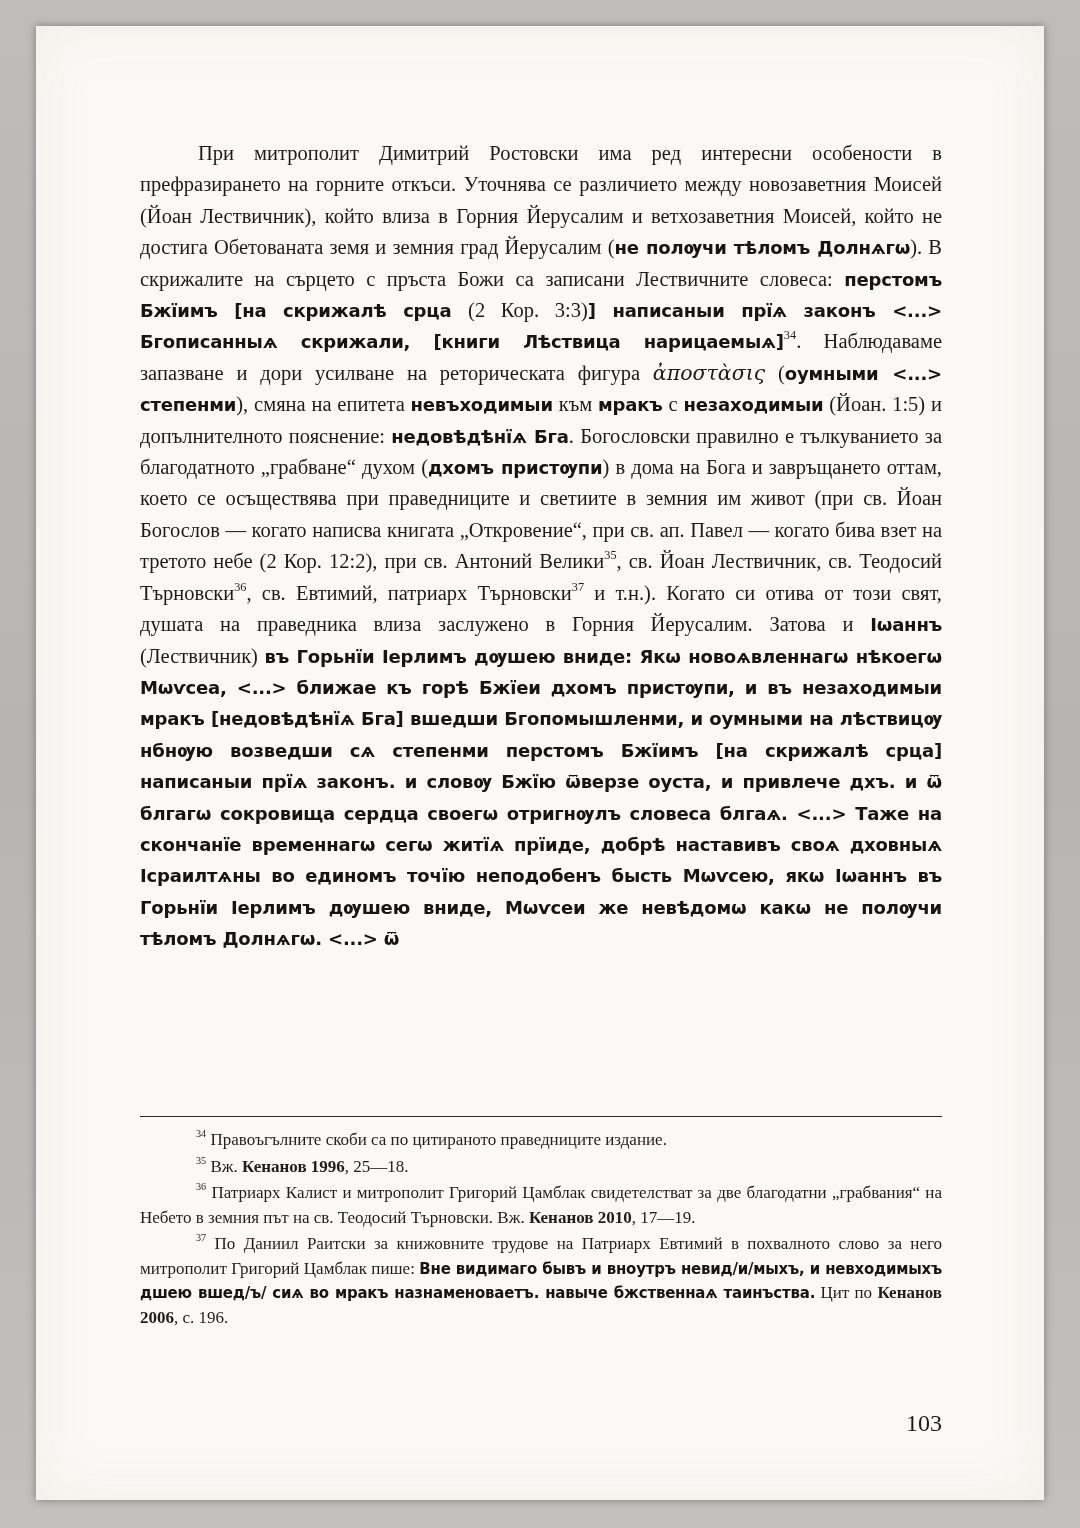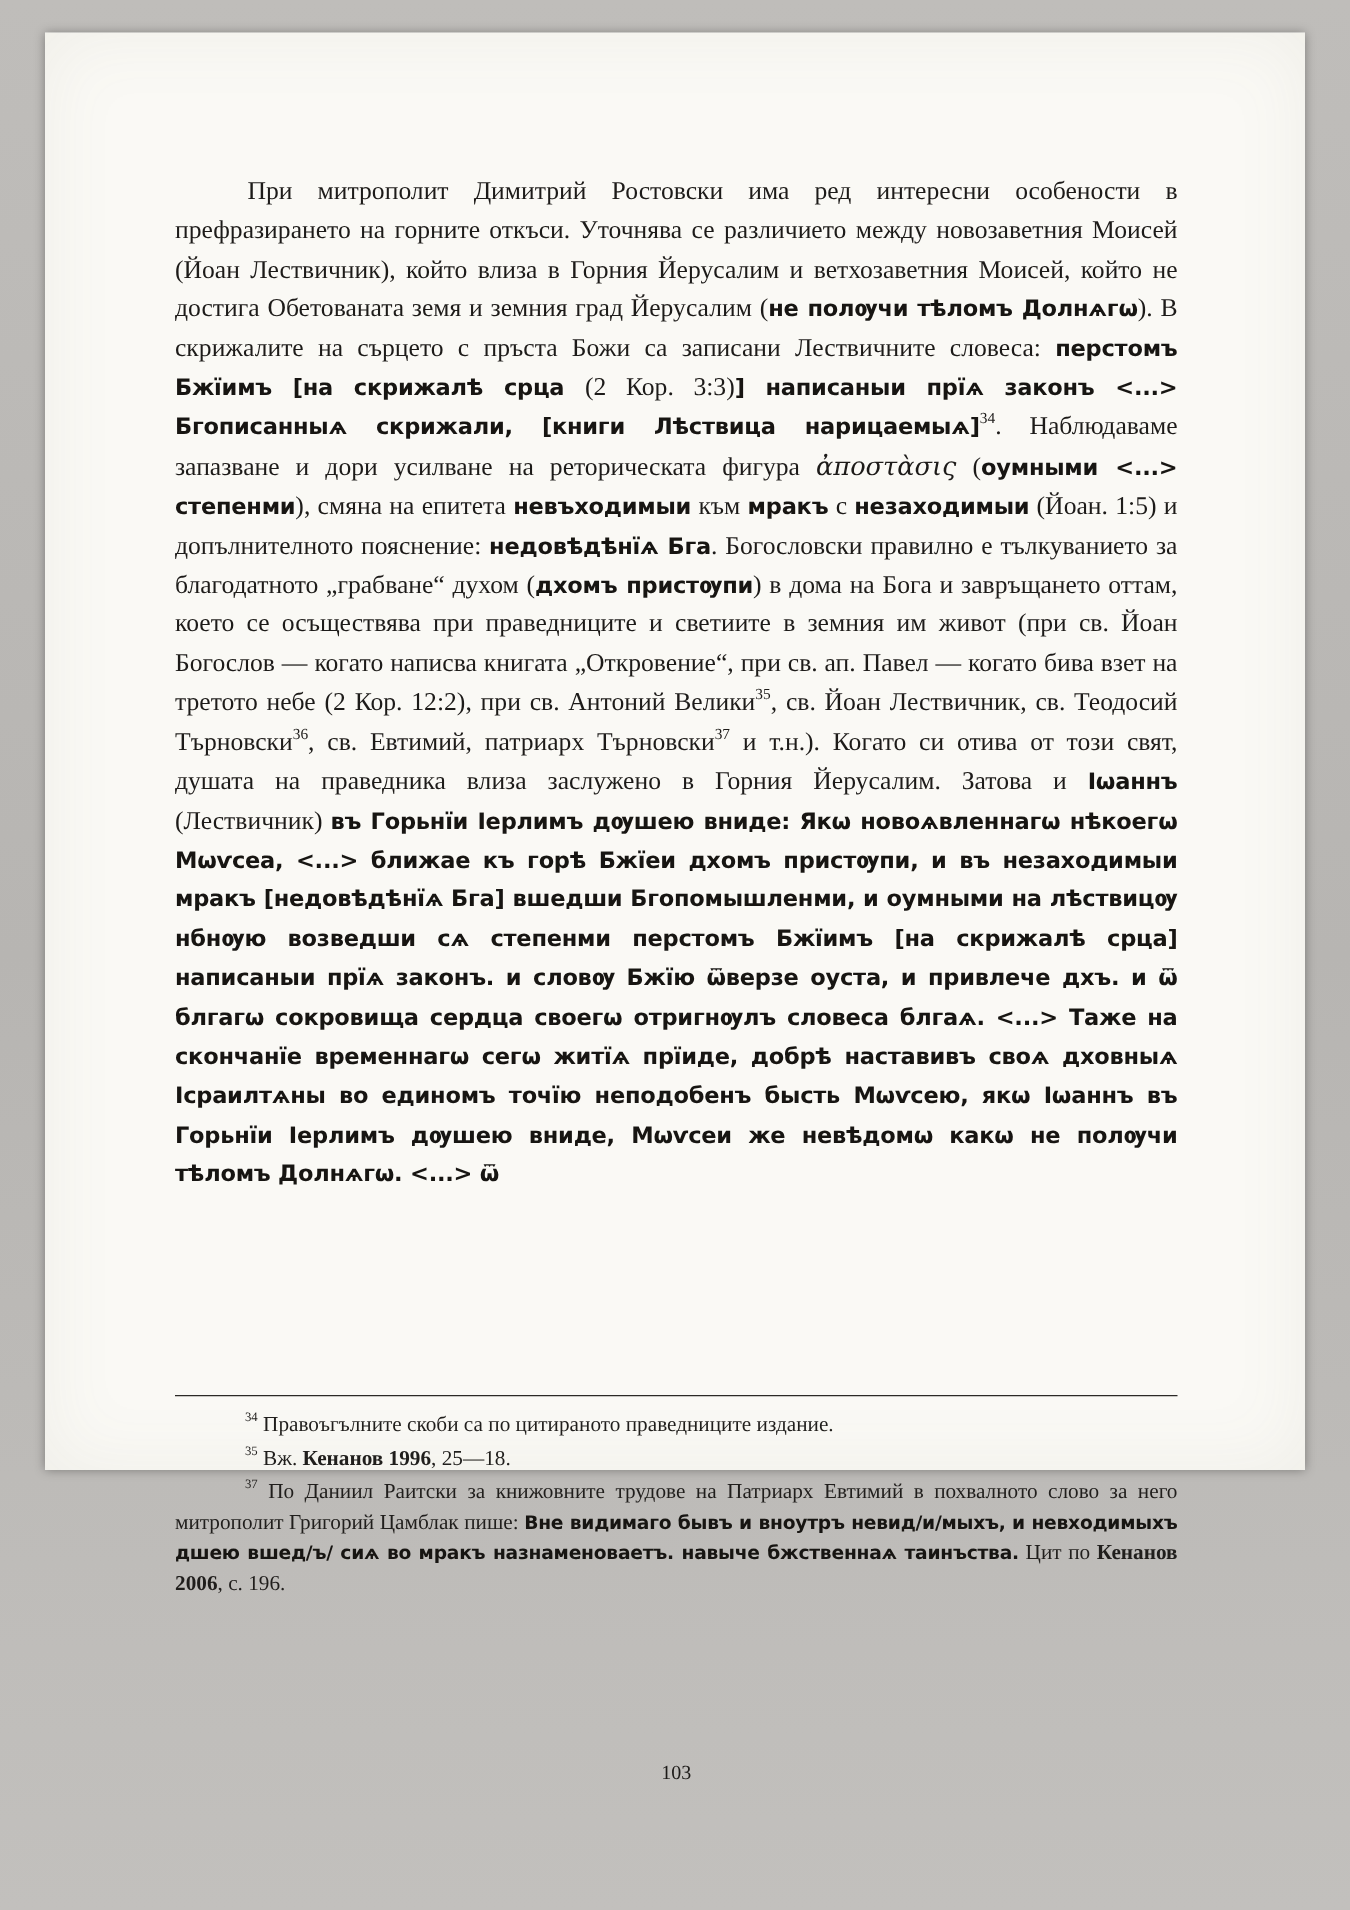--- a/index.html
+++ b/index.html
@@ -10,21 +10,21 @@
     overflow: hidden;
   }
   .scan {
     position: relative;
     width: 1080px; height: 1528px;
     background: linear-gradient(180deg, #bfbdba 0%, #b7b5b2 50%, #c2c0bd 100%);
   }
   .page {
     position: absolute;
     left: 36px; top: 26px;
-    width: 1008px; height: 1150px;
+    width: 1008px; height: 1474px;
     background: #faf9f5;
     box-shadow: 0 0 8px rgba(0,0,0,0.35), inset 0 0 60px rgba(120,110,90,0.08);
   }
   .body-paragraph {
     position: absolute;
     left: 104px; top: 112px;
     width: 802px;
     margin: 0;
     font-size: 20.5px;
     line-height: 31.4px;
@@ -48,22 +48,22 @@
     font-size: 17px;
     line-height: 24.5px;
     color: #201e1c;
     text-align: justify;
     text-indent: 56px;
   }
   .page-number {
     position: absolute;
     left: 104px; top: 1384px;
     width: 802px;
-    text-align: center;
-    font-size: 16px;
+    text-align: right;
+    font-size: 24px;
     color: #1d1b19;
   }
   
   .seg-normal { }
   .seg-cs {
     font-family: "DejaVu Sans", "DejaVu Serif", sans-serif;
     font-weight: 700;
     font-size: 0.88em;
     letter-spacing: -0.2px;
     color: #171512;
@@ -86,19 +86,20 @@
 
 <div class="scan">
   <div class="page">
 
     <p class="body-paragraph"><span class="seg-normal">При митрополит Димитрий Ростовски има ред интересни особености в префразирането на горните откъси. Уточнява се различието между новозаветния Моисей (Йоан Лествичник), който влиза в Горния Йерусалим и ветхозаветния Моисей, който не достига Обетованата земя и земния град Йерусалим (</span><span class="seg-cs">не полѹчи тѣломъ Долнѧгѡ</span><span class="seg-normal">). В скрижалите на сърцето с пръста Божи са записани Лествичните словеса: </span><span class="seg-cs">перстомъ Бжїимъ [на скрижалѣ срца </span><span class="seg-normal">(2 Кор. 3:3)</span><span class="seg-cs">] написаныи прїѧ законъ &lt;...&gt; Бгописанныѧ скрижали, [книги Лѣствица нарицаемыѧ]</span><sup class="seg-sup">34</sup><span class="seg-normal">. Наблюдаваме запазване и дори усилване на реторическата фигура </span><span class="seg-greek">ἀποστὰσις</span><span class="seg-normal"> (</span><span class="seg-cs">оумными &lt;...&gt; степенми</span><span class="seg-normal">), смяна на епитета </span><span class="seg-cs">невъходимыи</span><span class="seg-normal"> към </span><span class="seg-cs">мракъ</span><span class="seg-normal"> с </span><span class="seg-cs">незаходимыи</span><span class="seg-normal"> (Йоан. 1:5) и допълнителното пояснение: </span><span class="seg-cs">недовѣдѣнїѧ Бга</span><span class="seg-normal">. Богословски правилно е тълкуванието за благодатното „грабване“ духом (</span><span class="seg-cs">дхомъ пристѹпи</span><span class="seg-normal">) в дома на Бога и завръщането оттам, което се осъществява при праведниците и светиите в земния им живот (при св. Йоан Богослов — когато написва книгата „Откровение“, при св. ап. Павел — когато бива взет на третото небе (2 Кор. 12:2), при св. Антоний Велики</span><sup class="seg-sup">35</sup><span class="seg-normal">, св. Йоан Лествичник, св. Теодосий Търновски</span><sup class="seg-sup">36</sup><span class="seg-normal">, св. Евтимий, патриарх Търновски</span><sup class="seg-sup">37</sup><span class="seg-normal"> и т.н.). Когато си отива от този свят, душата на праведника влиза заслужено в Горния Йерусалим. Затова и </span><span class="seg-cs">Іѡаннъ</span><span class="seg-normal"> (Лествичник) </span><span class="seg-cs">въ Горьнїи Іерлимъ дѹшею вниде: Якѡ новоѧвленнагѡ нѣкоегѡ Мѡѵсеа, &lt;...&gt; ближае къ горѣ Бжїеи дхомъ пристѹпи, и въ незаходимыи мракъ [недовѣдѣнїѧ Бга] вшедши Бгопомышленми, и оумными на лѣствицѹ нбнѹю возведши сѧ степенми перстомъ Бжїимъ [на скрижалѣ срца] написаныи прїѧ законъ. и словѹ Бжїю ѿверзе оуста, и привлече дхъ. и ѿ блгагѡ сокровища сердца своегѡ отригнѹлъ словеса блгаѧ. &lt;...&gt; Таже на скончанїе временнагѡ сегѡ житїѧ прїиде, добрѣ наставивъ своѧ дховныѧ Ісраилтѧны во единомъ точїю неподобенъ бысть Мѡѵсею, якѡ Іѡаннъ въ Горьнїи Іерлимъ дѹшею вниде, Мѡѵсеи же невѣдомѡ какѡ не полѹчи тѣломъ Долнѧгѡ. &lt;...&gt; ѿ</span></p>
 
     <div class="footnotes">
       <div class="fn-rule"></div>
       <p class="footnote"><sup class="seg-sup">34</sup><span class="seg-normal"> Правоъгълните скоби са по цитираното праведниците издание.</span></p>
       <p class="footnote"><sup class="seg-sup">35</sup><span class="seg-normal"> Вж. </span><span class="seg-bold">Кенанов 1996</span><span class="seg-normal">, 25—18.</span></p>
+      <p class="footnote"><sup class="seg-sup">36</sup><span class="seg-normal"> Патриарх Калист и митрополит Григорий Цамблак свидетелстват за две благодатни „грабвания“ на Небето в земния път на св. Теодосий Търновски. Вж. </span><span class="seg-bold">Кенанов 2010</span><span class="seg-normal">, 17—19.</span></p>
       <p class="footnote"><sup class="seg-sup">37</sup><span class="seg-normal"> По Даниил Раитски за книжовните трудове на Патриарх Евтимий в похвалното слово за него митрополит Григорий Цамблак пише: </span><span class="seg-cs">Вне видимаго бывъ и вноутръ невид/и/мыхъ, и невходимыхъ дшею вшед/ъ/ сиѧ во мракъ назнаменоваетъ. навыче бжственнаѧ таинъства.</span><span class="seg-normal"> Цит по </span><span class="seg-bold">Кенанов 2006</span><span class="seg-normal">, с. 196.</span></p>
     </div>
 
     <div class="page-number">103</div>
 
   </div>
 </div>
 
 </body></html>

